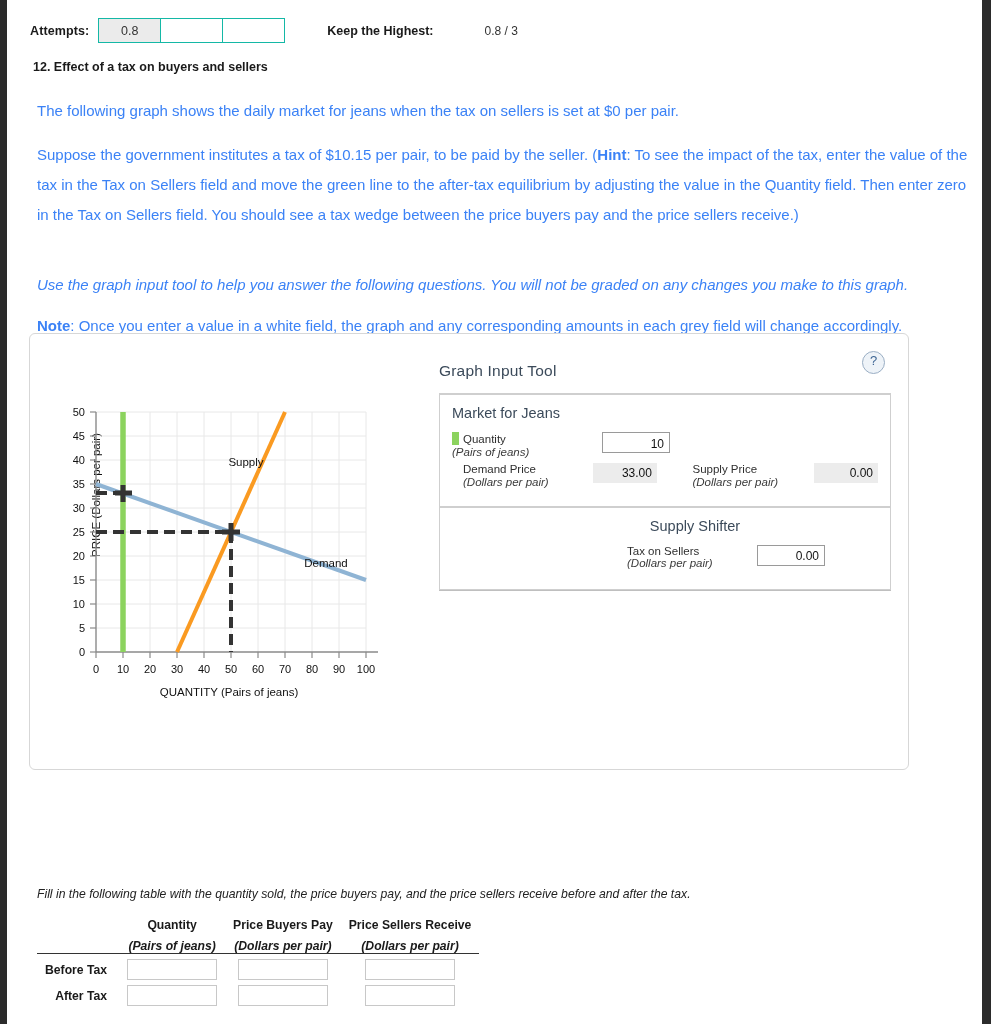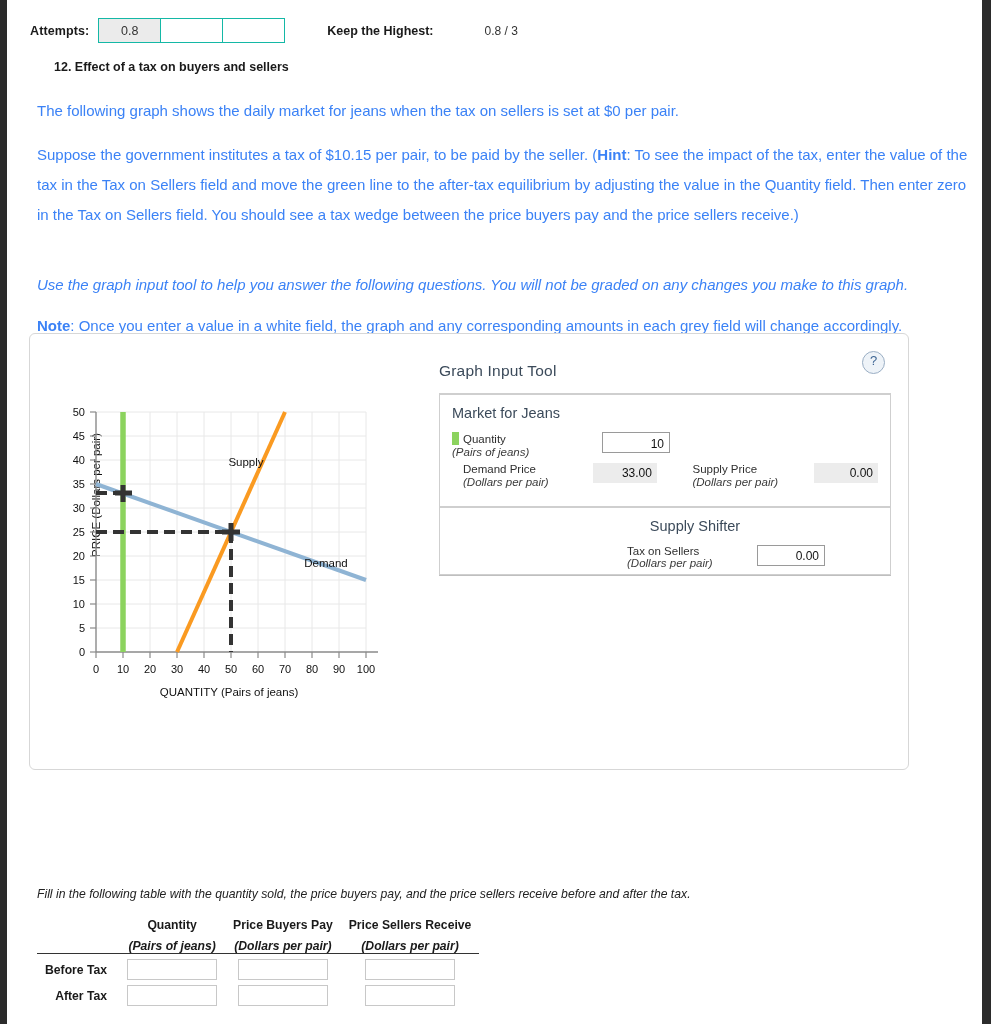--- a/index.html
+++ b/index.html
@@ -43,21 +43,21 @@
     background: #fff;
     color: #333;
   }
   .att-box.filled { background: #ebebeb; }
   .keep-highest { margin-left: 42px; display: flex; align-items: center; gap: 44px; }
   .keep-highest .kh-label { font-weight: bold; font-size: 12.5px; }
   .keep-highest .kh-val { font-size: 12px; margin-left: 7px; color: #333; }
 
   
   .q-title {
-    margin: 17px 0 0 47px;
+    margin: 17px 0 0 26px;
     font-size: 12.5px; font-weight: bold;
   }
   .body-text {
     margin: 0 0 0 30px;
     font-size: 15px;
     line-height: 1.0;
     color: #3b82f6;
     max-width: 935px;
   }
   .p1 { margin-top: 29px; }
@@ -354,21 +354,21 @@
           <div class="fbox readonly">33.00</div>
           <div class="gap"></div>
           <div class="fl" style="width:130px;">
             <span>Supply Price</span>
             <span class="unit">(Dollars per pair)</span>
           </div>
           <div class="fbox readonly">0.00</div>
         </div>
       </div>
 
-      <div class="git-section" style="padding-bottom:0;">
+      <div class="git-section" style="padding-bottom:15px;">
         <div class="sec-title center" style="margin-left:60px;">Supply Shifter</div>
         <div class="field-row">
           <div class="spacer-left"></div>
           <div class="gap2"></div>
           <div class="fl" style="width:130px;">
             <span>Tax on Sellers</span>
             <span class="unit">(Dollars per pair)</span>
           </div>
           <input class="fbox" type="text" value="0.00" style="">
         </div>

